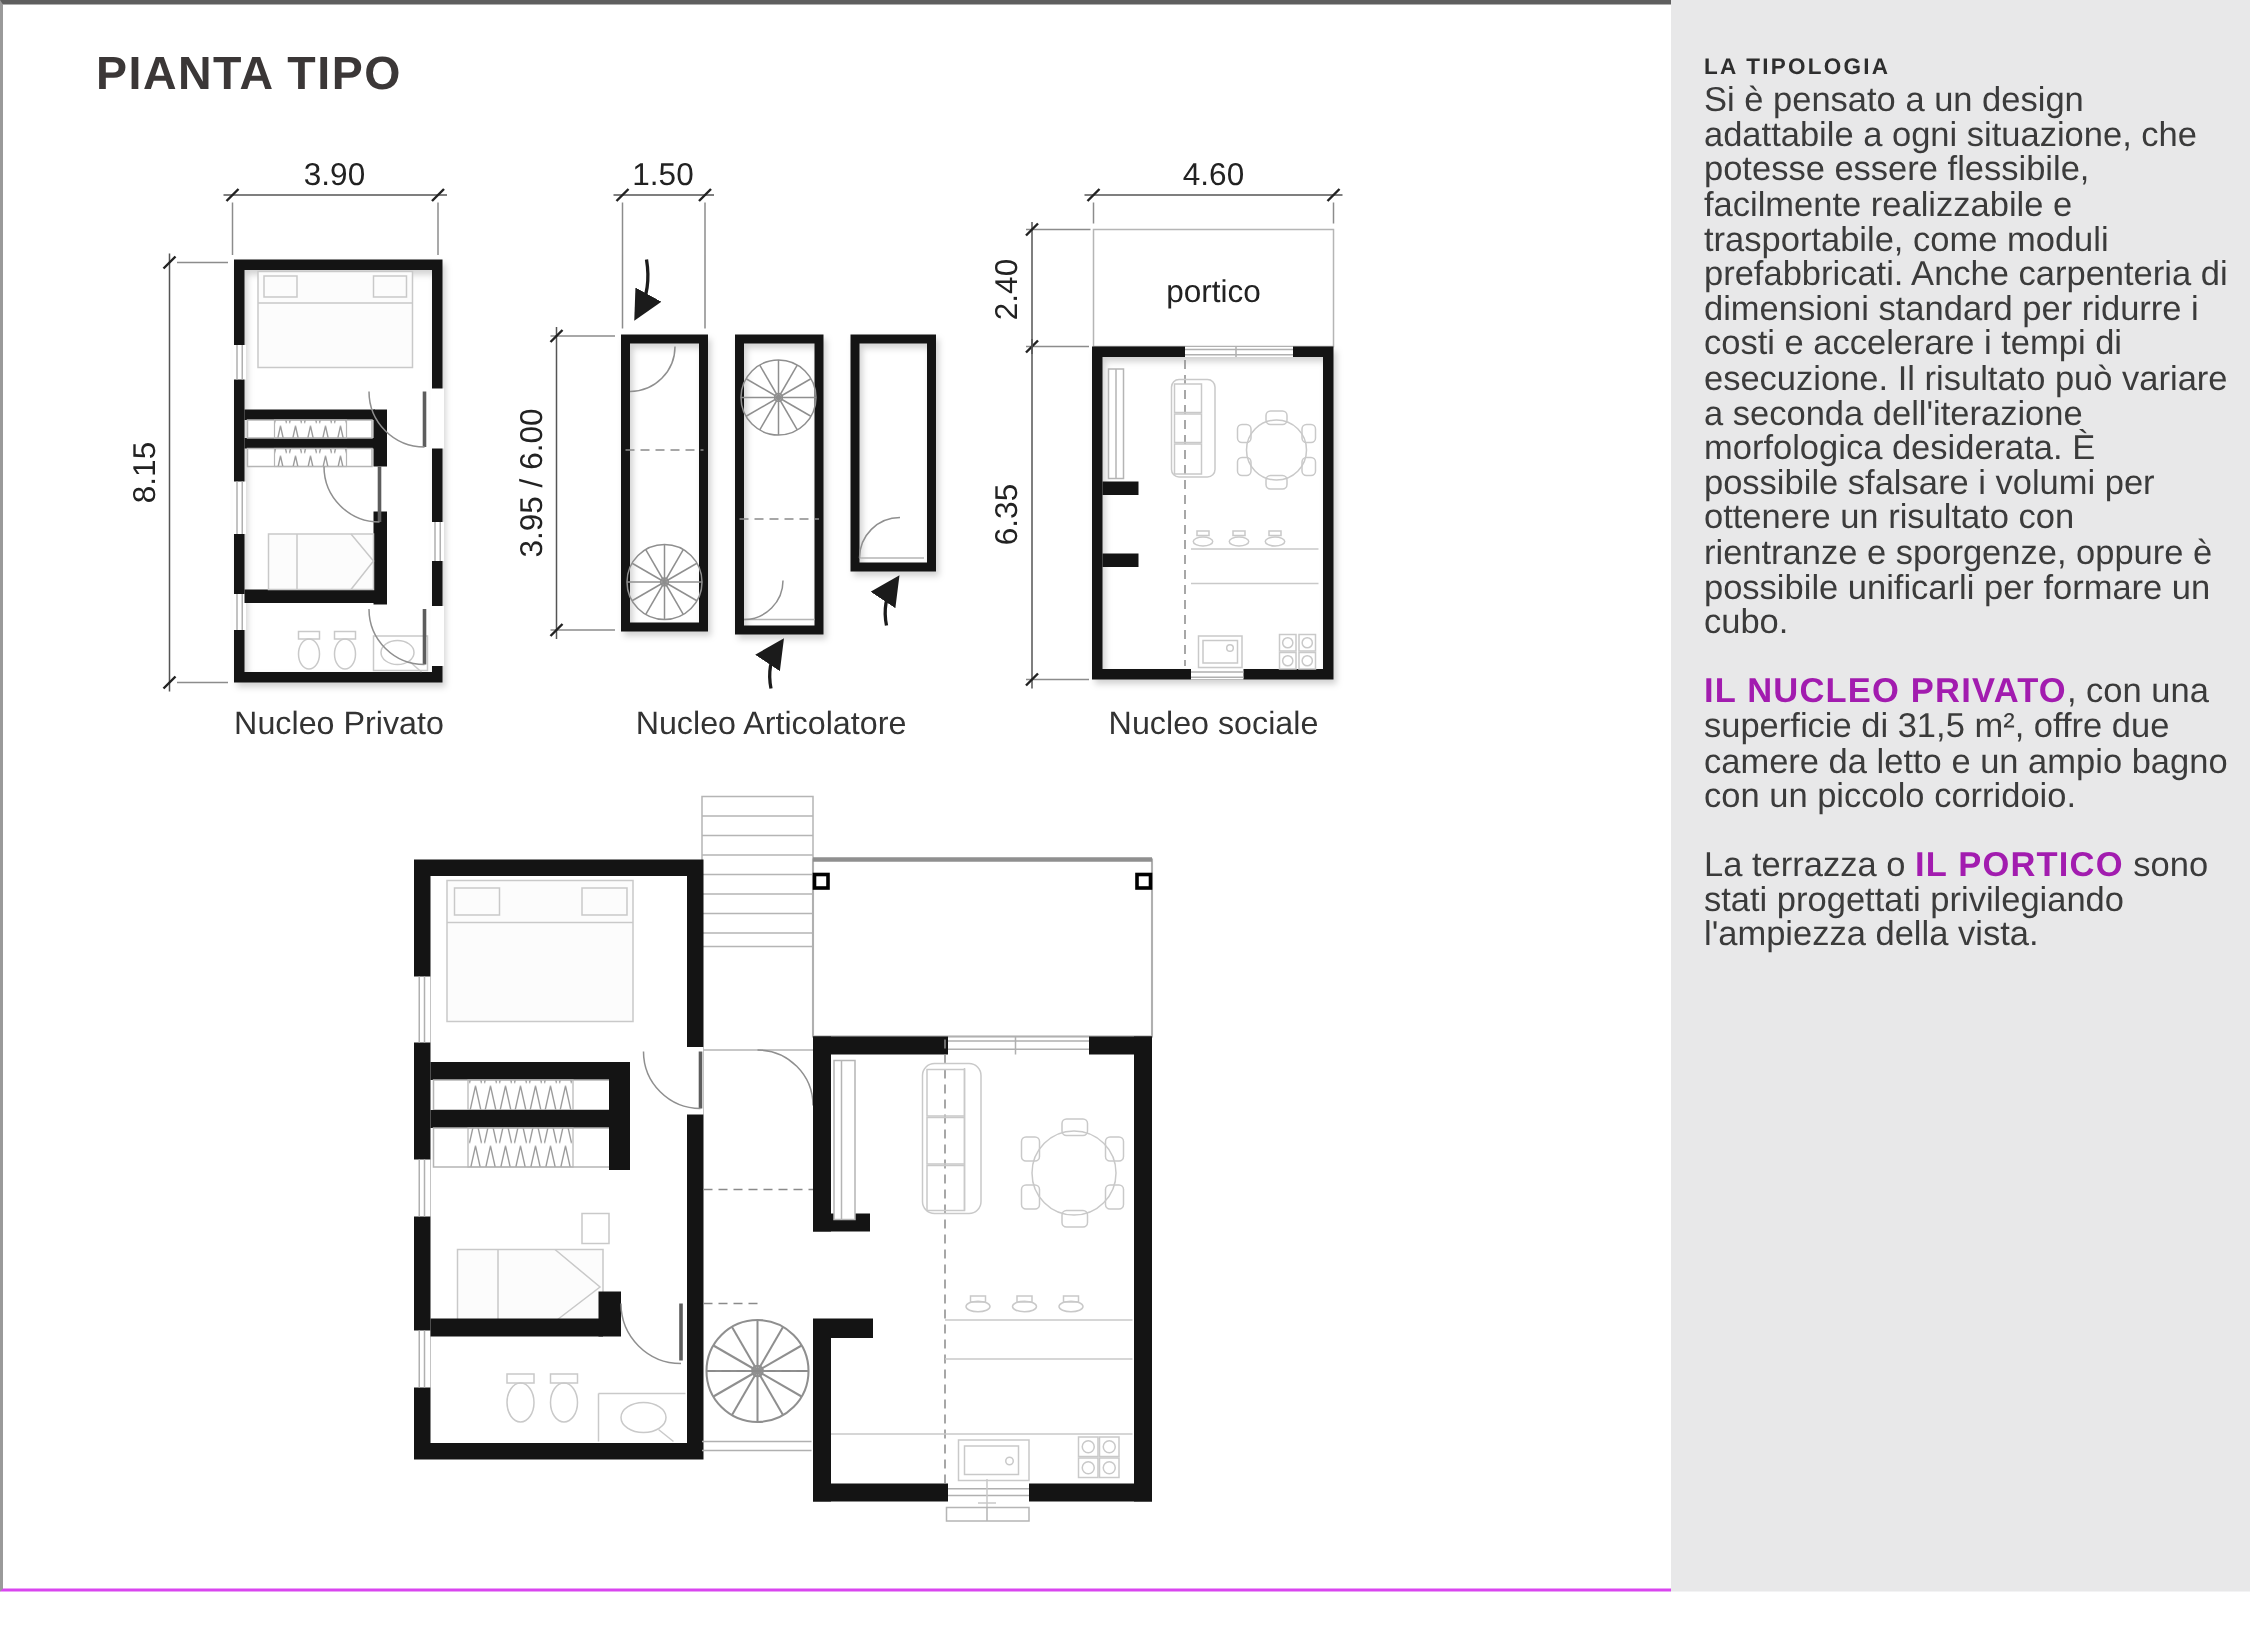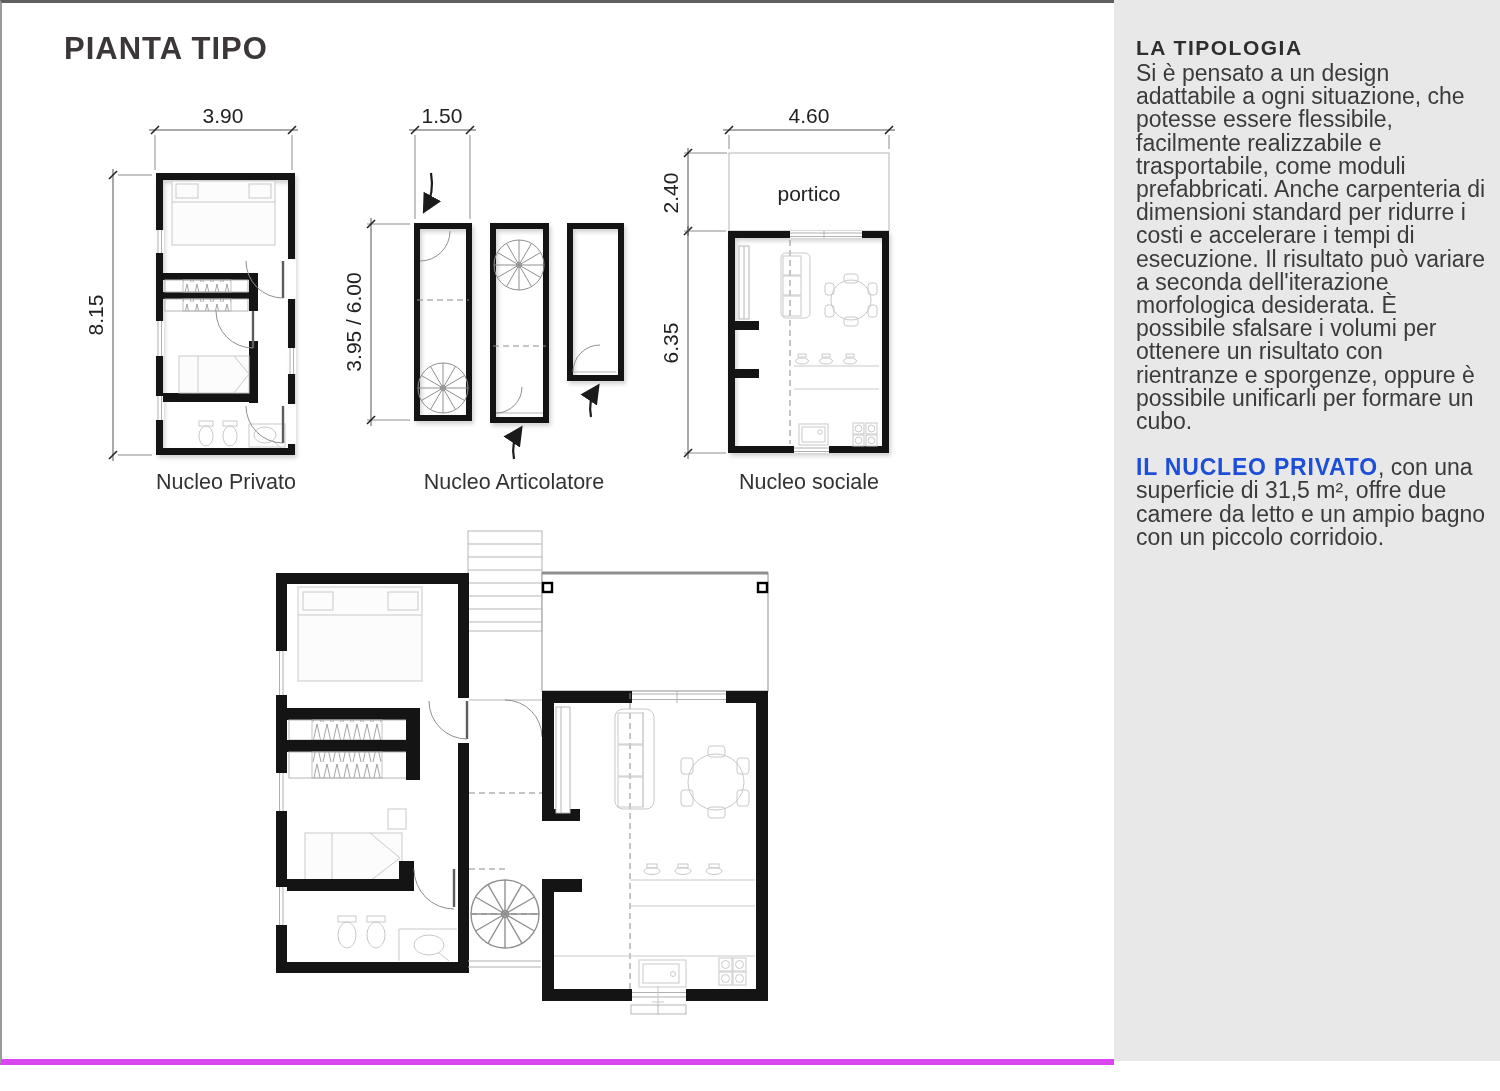--- a/index.html
+++ b/index.html
@@ -1,26 +1,26 @@
 <!DOCTYPE html>
 <html><head>
 <meta charset="utf-8">
 <style>
   html,body{margin:0;padding:0;background:#ffffff;}
   body{width:1500px;height:1091px;position:relative;font-family:"Liberation Sans",sans-serif;overflow:hidden;}
   .frame{position:absolute;left:0;top:0;width:1112px;height:1056px;background:#ffffff;
-         border-top:3px solid #5f5f5f;border-left:2px solid #9a9a9a;border-bottom:6px solid #d946ef;}
+         border-top:3px solid #5f5f5f;border-left:2px solid #9a9a9a;border-bottom:2px solid #d946ef;}
   .page-title{position:absolute;left:62px;top:28px;margin:0;font-size:31px;font-weight:bold;
               color:#3b3737;letter-spacing:1px;}
   .plans-svg{position:absolute;left:0;top:0;}
   .sidebar{position:absolute;left:1114px;top:0;width:386px;height:1061px;background:#e8e8e9;box-sizing:border-box;
            padding:36px 14px 0 22px;color:#3b3b3b;}
-  .sidebar h2{margin:0 0 2px 0;font-size:21px;font-weight:bold;letter-spacing:1.5px;color:#2e2e2e;}
+  .sidebar h2{margin:0 0 2px 0;font-size:15px;font-weight:bold;letter-spacing:1.5px;color:#2e2e2e;}
   .sidebar p{margin:0 0 23px 0;font-size:23px;line-height:23.2px;}
-  .sidebar p span.b{font-weight:bold;letter-spacing:0.8px;color:#1d4ed8;}
+  .sidebar p span.b{font-weight:bold;letter-spacing:0.8px;color:#a21caf;}
   
   .wall{fill:#141414;fill-rule:evenodd;}
   .furn{fill:#fcfcfc;stroke:#c9c9c9;stroke-width:1;}
   .furnl{fill:none;stroke:#c9c9c9;stroke-width:1;}
   .thin{fill:#ffffff;stroke:#b5b5b5;stroke-width:1;}
   .thinl{fill:none;stroke:#b5b5b5;stroke-width:1;}
   .win{stroke:#b0b0b0;stroke-width:1;fill:none;}
   .dim{stroke:#8c8c8c;stroke-width:1;fill:none;}
   .dimm{stroke:#555555;stroke-width:1;fill:none;}
   .tick{stroke:#222222;stroke-width:1.6;}
@@ -410,14 +410,15 @@
       </g>
     </g>
   </svg>
 </div>
 
 <aside class="sidebar">
   <h2>LA TIPOLOGIA</h2>
   <div id="sb-paras">
       <p><span>Si è pensato a un design adattabile a ogni situazione, che potesse essere flessibile, facilmente realizzabile e trasportabile, come moduli prefabbricati. Anche carpenteria di dimensioni standard per ridurre i costi e accelerare i tempi di esecuzione. Il risultato può variare a seconda dell'iterazione morfologica desiderata. È possibile sfalsare i volumi per ottenere un risultato con rientranze e sporgenze, oppure è possibile unificarli per formare un cubo.</span></p>
       <p><span class="b">IL NUCLEO PRIVATO</span><span>, con una superficie di 31,5 m², offre due camere da letto e un ampio bagno con un piccolo corridoio.</span></p>
+      <p><span>La terrazza o </span><span class="b">IL PORTICO</span><span> sono stati progettati privilegiando l'ampiezza della vista.</span></p>
     </div>
 </aside>
 
 </body></html>

